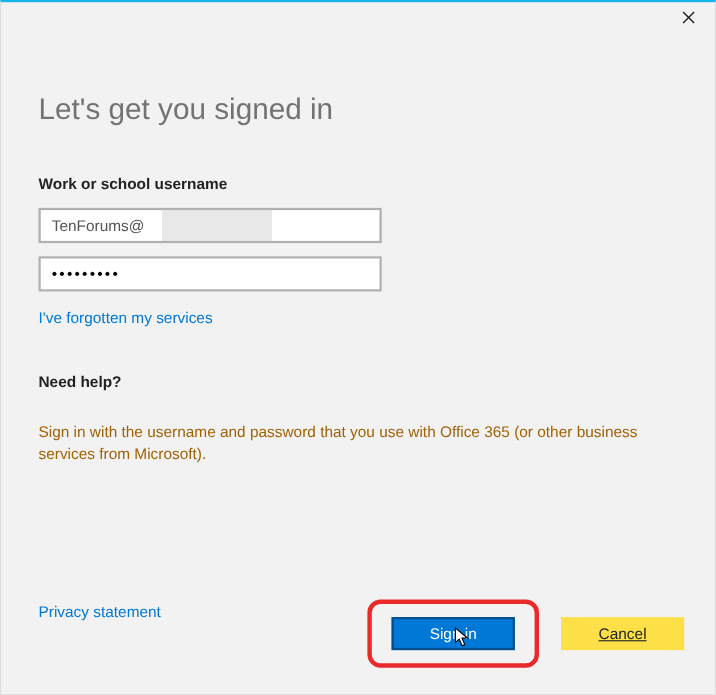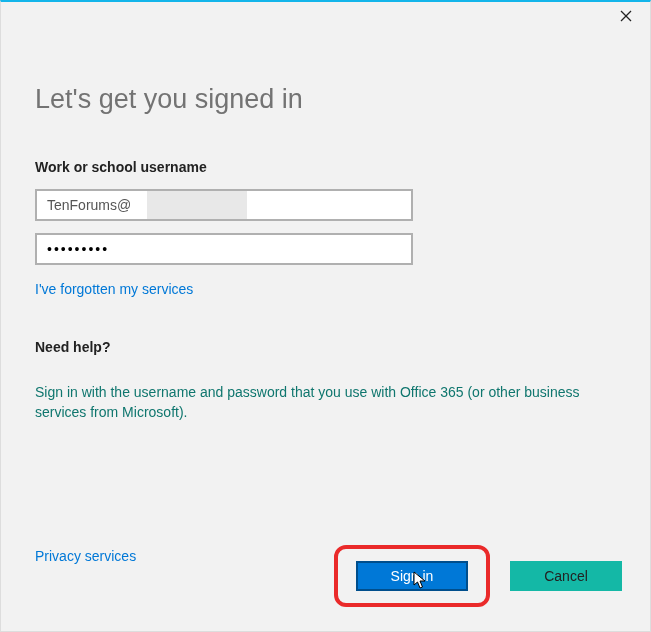--- a/index.html
+++ b/index.html
@@ -39,21 +39,21 @@
       color: #737373;
       margin-bottom: 44px;
     }
     .label {
       font-size: 14px;
       font-weight: 600;
       color: #222;
       margin-bottom: 14px;
     }
     .field {
-      width: 378px;
+      width: 312px;
       height: 32px;
       border: 2px solid #b0b0b0;
       background: #fff;
       font-size: 14px;
       padding: 0 10px;
       color: #333;
       margin-bottom: 12px;
       font-family: inherit;
       outline: none;
       display: block;
@@ -79,21 +79,21 @@
     .forgot { margin-top: 4px; margin-bottom: 42px; }
     .need-help {
       font-size: 14px;
       font-weight: 600;
       color: #222;
       margin-bottom: 28px;
     }
     .help-text {
       font-size: 14px;
       font-weight: 400;
-      color: #0f766e;
+      color: #a16207;
       line-height: 1.4;
       width: 560px;
     }
     .privacy {
       position: absolute;
       left: 34px;
       top: 546px;
     }
     .footer {
       position: absolute;
@@ -121,22 +121,23 @@
       align-items: center;
       justify-content: center;
     }
     .btn-primary {
       background: #0078d7;
       color: #fff;
       border: 2px solid #004e8c;
       position: relative;
     }
     .btn-secondary {
-      background: #14b8a6;
+      background: #fde047;
       color: #222;
+      text-decoration: underline;
     }
     .cursor {
       position: absolute;
       left: 412px;
       bottom: 36px;
       pointer-events: none;
     }
     .cursor svg { width: 16px; height: 20px; }
   </style>
 </head>
@@ -161,21 +162,21 @@
   </div>
 
   <input type="text" class="field pw-field" value="•••••••••" style="">
 
   <a class="link forgot">I've forgotten my services</a>
 
   <div class="need-help">Need help?</div>
   <div class="help-text">Sign in with the username and password that you use with Office 365 (or other business services from Microsoft).</div>
 </div>
 
-<a class="link privacy">Privacy services</a>
+<a class="link privacy">Privacy statement</a>
 
 <div class="footer">
   <div class="highlight-box">
     <button class="btn btn-primary">Sign in</button>
   </div>
   <button class="btn btn-secondary">Cancel</button>
 </div>
 
 <div class="cursor">
   <svg viewBox="0 0 16 20">

